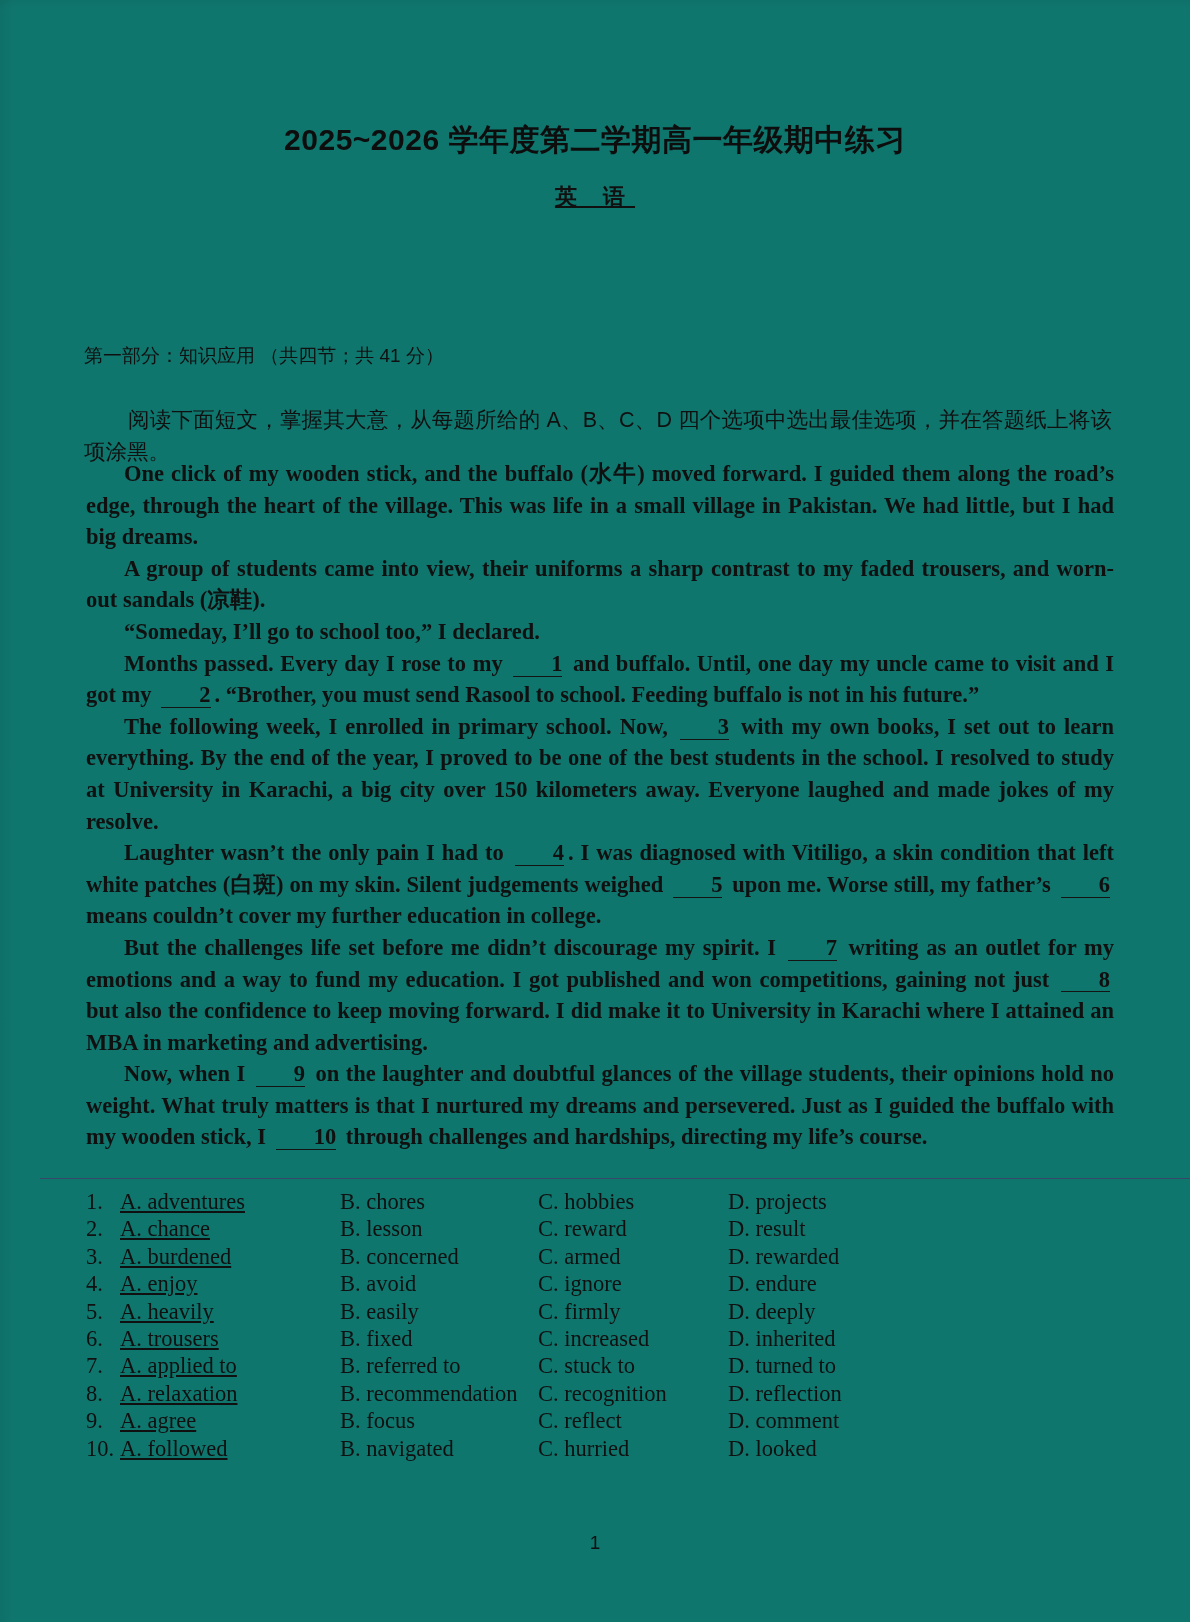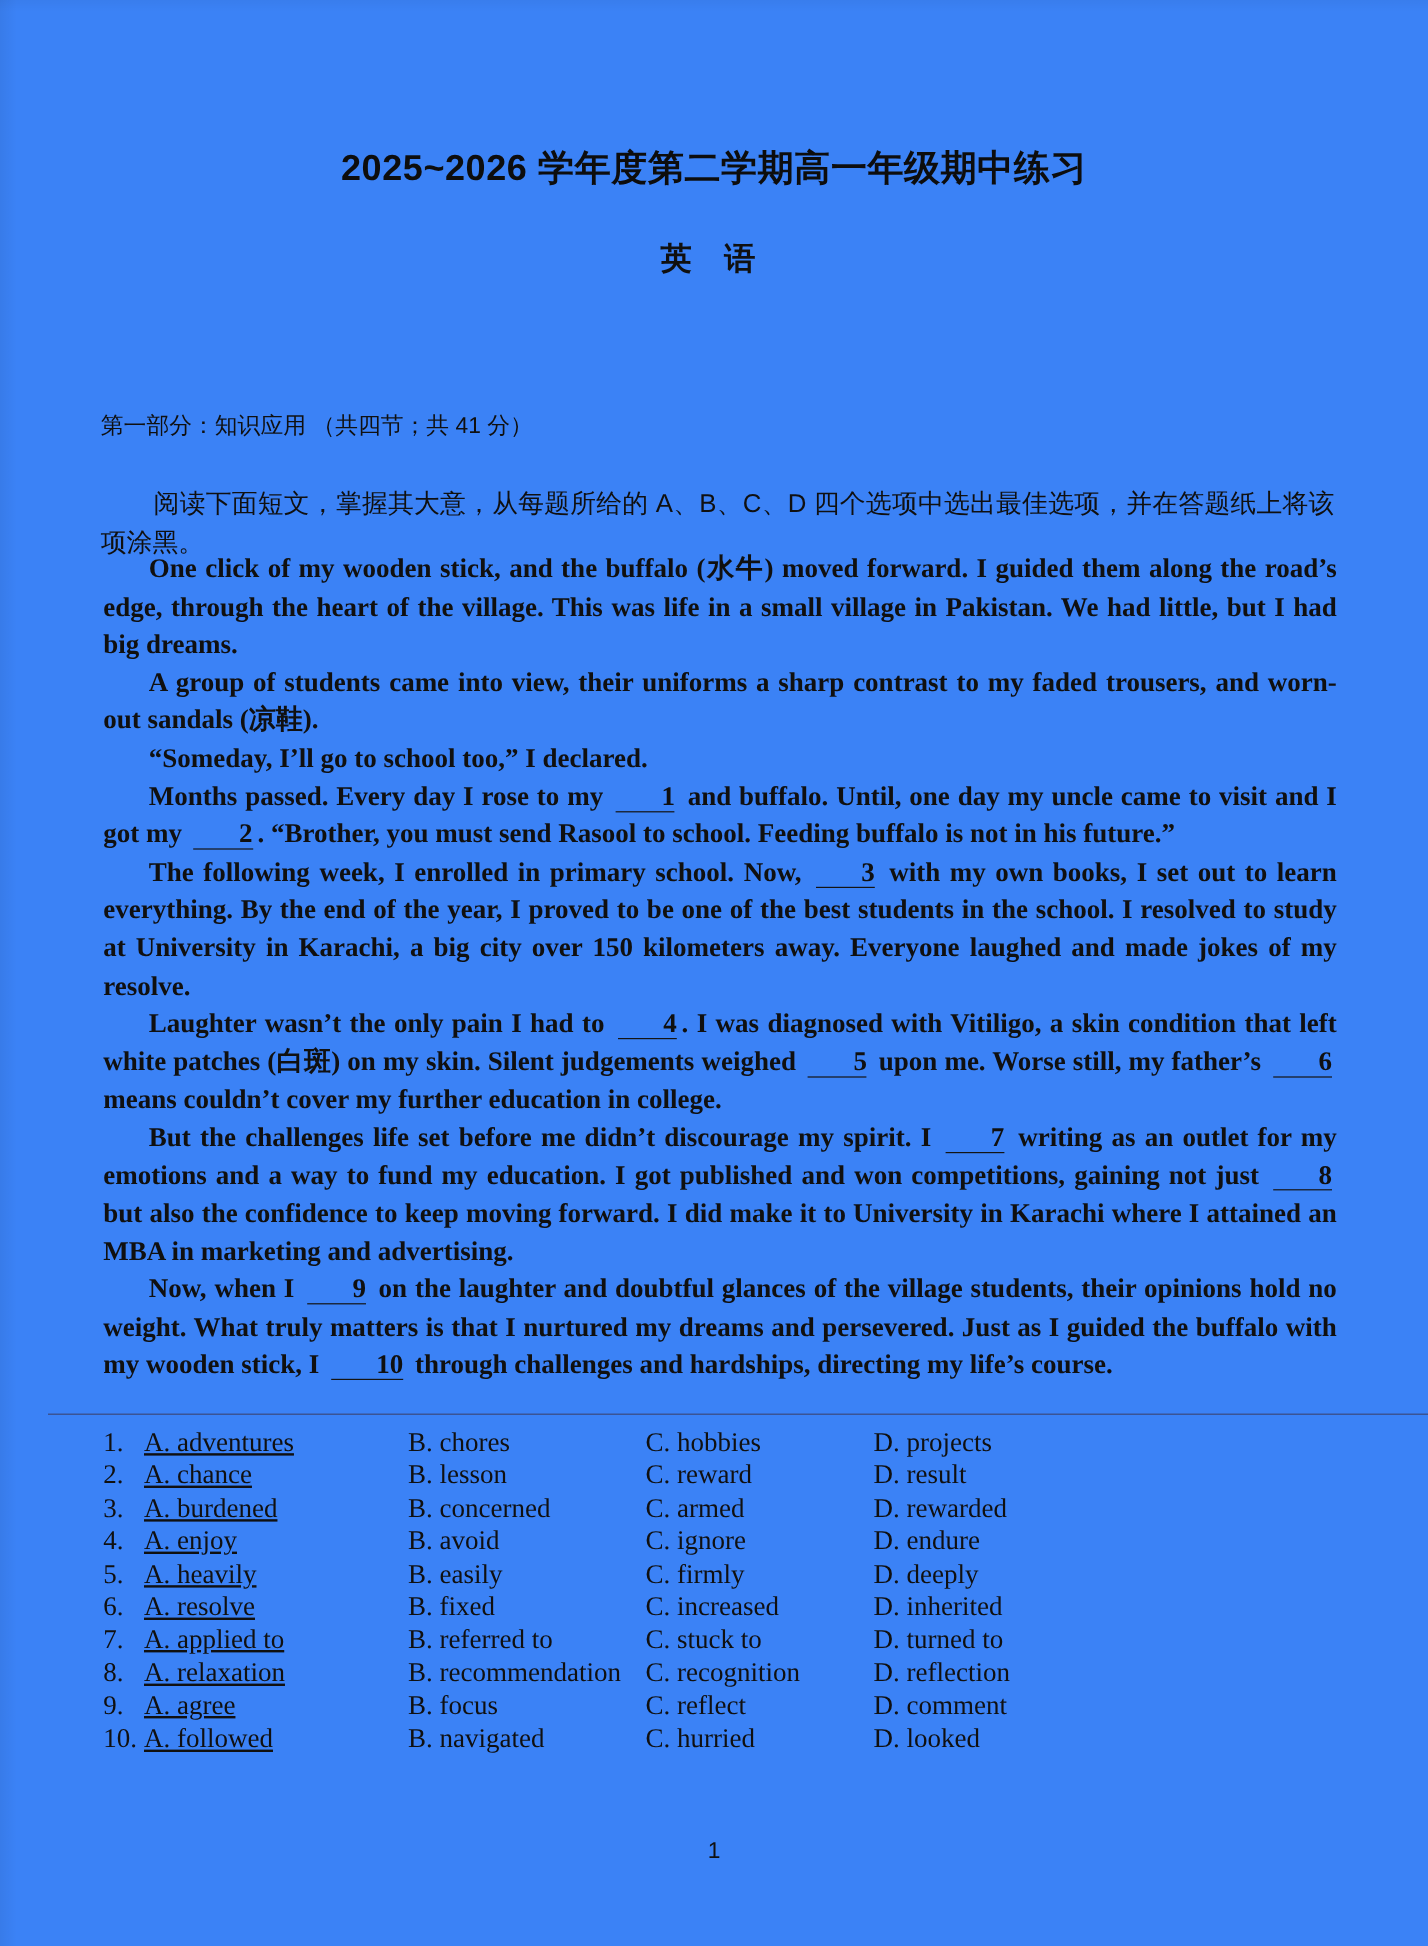--- a/index.html
+++ b/index.html
@@ -4,21 +4,21 @@
 <style>
   html, body {
     margin: 0;
     padding: 0;
     background: #ffffff;
   }
   .page {
     position: relative;
     width: 1190px;
     height: 1622px;
-    background: #3b82f6;
+    background: #0f766e;
     overflow: hidden;
     color: #101010;
     font-family: "Liberation Serif", "DejaVu Serif", serif;
   }
   
   .scan-edge-left {
     position: absolute;
     left: 0; top: 0;
     width: 14px; height: 1622px;
     background: linear-gradient(to right, rgba(0,0,0,0.055), rgba(0,0,0,0));
@@ -39,28 +39,29 @@
     width: 1190px;
     text-align: center;
     font-family: "Liberation Sans", "DejaVu Sans", sans-serif;
     font-weight: bold;
     font-size: 30px;
     letter-spacing: 0.5px;
     color: #0d0d0d;
   }
   .doc-subject {
     position: absolute;
-    top: 198px;
+    top: 182px;
     left: 0;
     width: 1190px;
     text-align: center;
     font-family: "Liberation Sans", "DejaVu Sans", sans-serif;
     font-weight: bold;
-    font-size: 26px;
+    font-size: 22px;
     letter-spacing: 10px;
+    text-decoration: underline;
   }
   .doc-date {
     position: absolute;
     top: 240px;
     left: 0;
     width: 1190px;
     text-align: center;
     font-size: 21px;
     font-family: "Liberation Sans", "DejaVu Sans", sans-serif;
   }
@@ -261,21 +262,21 @@
     </div>
     <div class="opt-row">
       <span class="opt-num">5.</span>
       <span class="opt-a">A. heavily</span>
       <span class="opt-b">B. easily</span>
       <span class="opt-c">C. firmly</span>
       <span class="opt-d">D. deeply</span>
     </div>
     <div class="opt-row">
       <span class="opt-num">6.</span>
-      <span class="opt-a">A. resolve</span>
+      <span class="opt-a">A. trousers</span>
       <span class="opt-b">B. fixed</span>
       <span class="opt-c">C. increased</span>
       <span class="opt-d">D. inherited</span>
     </div>
     <div class="opt-row">
       <span class="opt-num">7.</span>
       <span class="opt-a">A. applied to</span>
       <span class="opt-b">B. referred to</span>
       <span class="opt-c">C. stuck to</span>
       <span class="opt-d">D. turned to</span>

